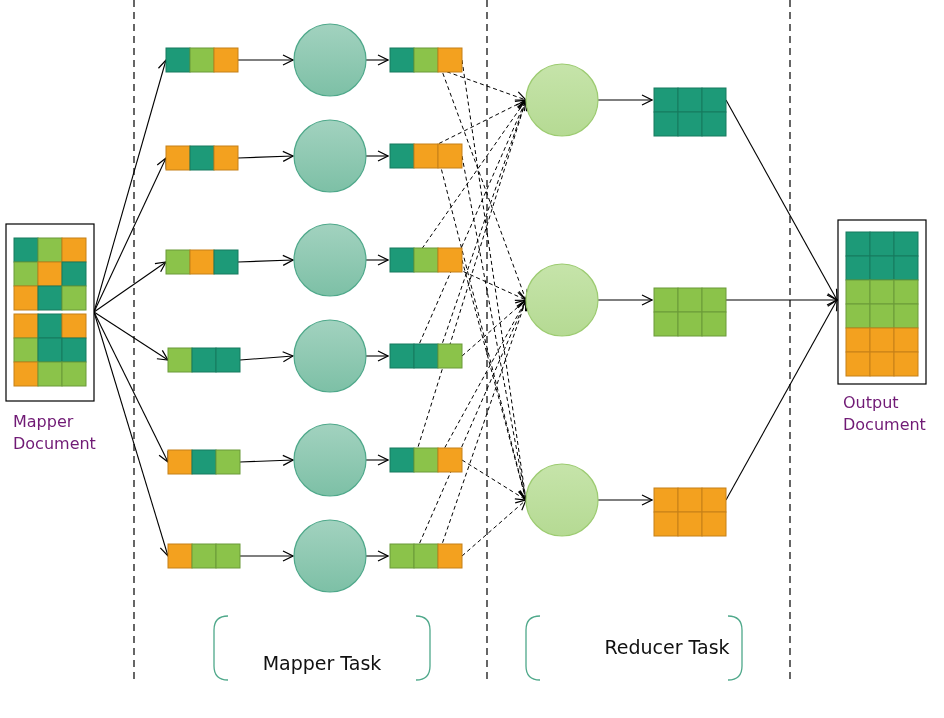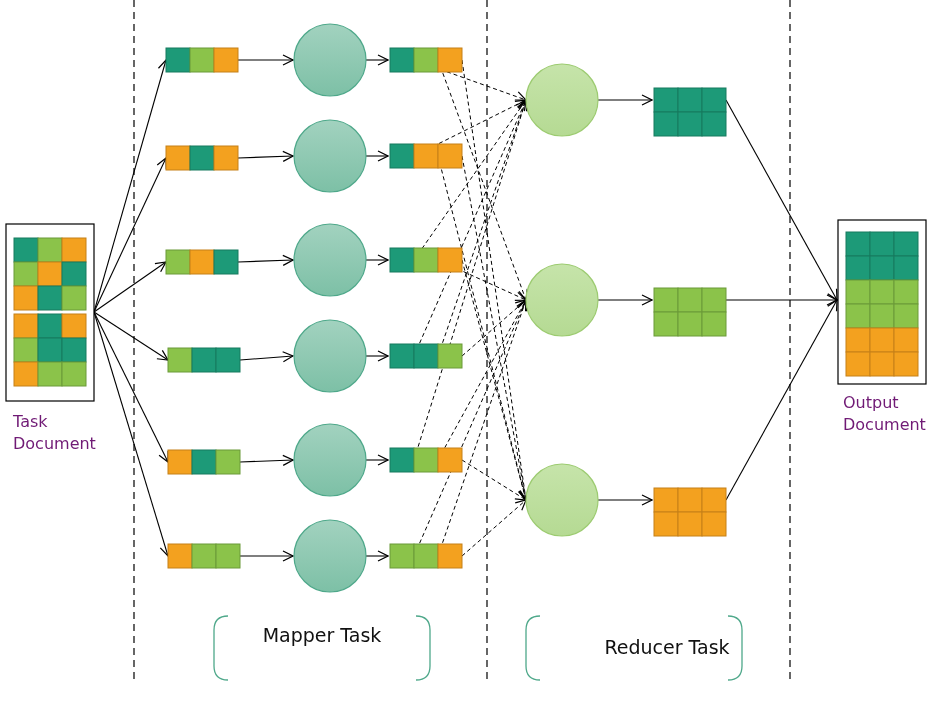--- a/index.html
+++ b/index.html
@@ -183,21 +183,21 @@
       <rect x="846" y="328" width="24" height="24" fill="#f3a11f" stroke="#c58018" stroke-width="1"></rect>
       <rect x="870" y="328" width="24" height="24" fill="#f3a11f" stroke="#c58018" stroke-width="1"></rect>
       <rect x="894" y="328" width="24" height="24" fill="#f3a11f" stroke="#c58018" stroke-width="1"></rect>
       <rect x="846" y="352" width="24" height="24" fill="#f3a11f" stroke="#c58018" stroke-width="1"></rect>
       <rect x="870" y="352" width="24" height="24" fill="#f3a11f" stroke="#c58018" stroke-width="1"></rect>
       <rect x="894" y="352" width="24" height="24" fill="#f3a11f" stroke="#c58018" stroke-width="1"></rect>
     </g>
 </svg>
 
 <div class="lbl" style="left:13px;top:411px;">
-  <div>Task</div>
+  <div>Mapper</div>
   <div>Document</div>
 </div>
 <div class="lbl" style="left:843px;top:392px;">
   <div>Output</div>
   <div>Document</div>
 </div>
-<div class="task" style="left:214px;top:624px;width:216px;">Mapper Task</div>
+<div class="task" style="left:214px;top:652px;width:216px;">Mapper Task</div>
 <div class="task" style="left:526px;top:636px;width:216px;padding-left:33px;">Reducer Task</div>
 
 </body></html>

